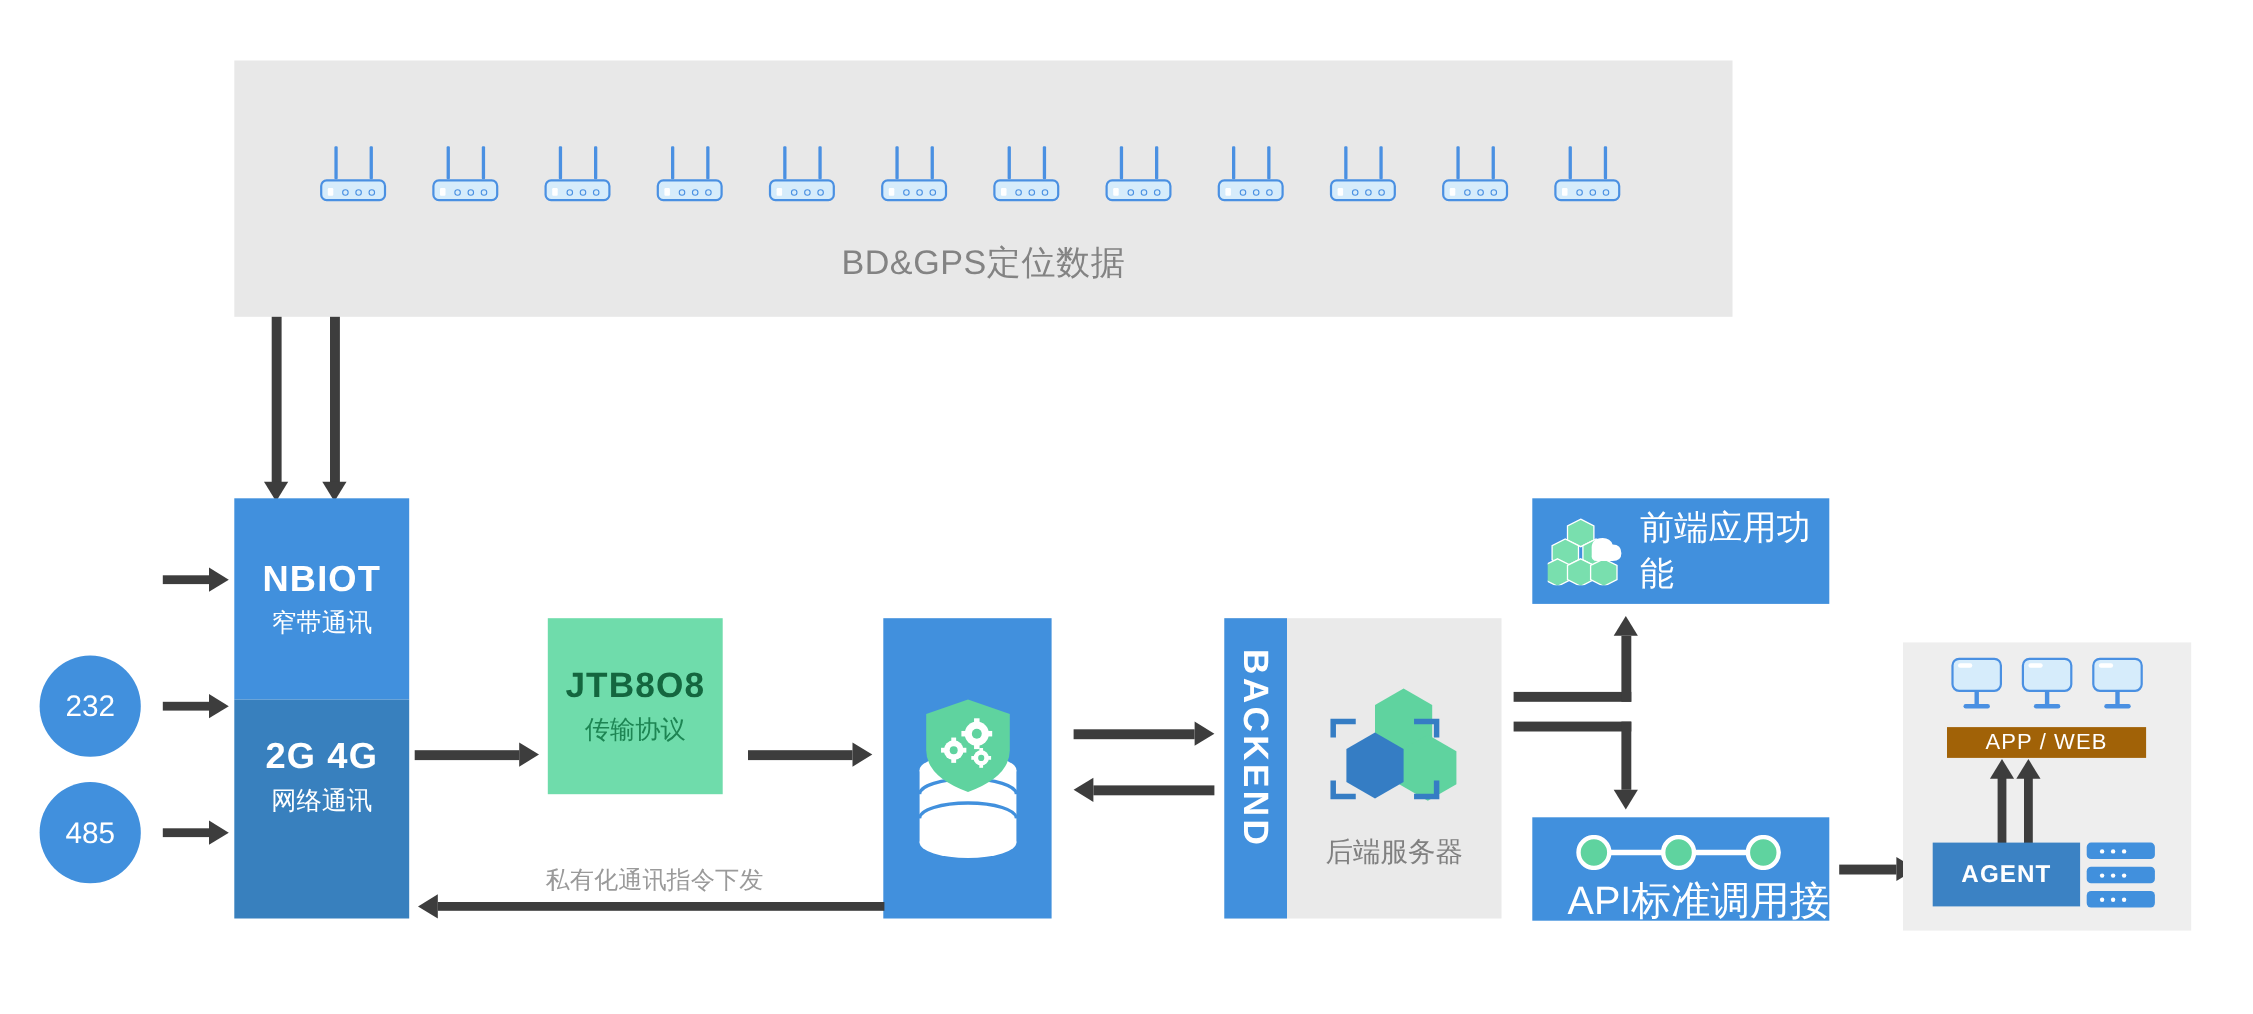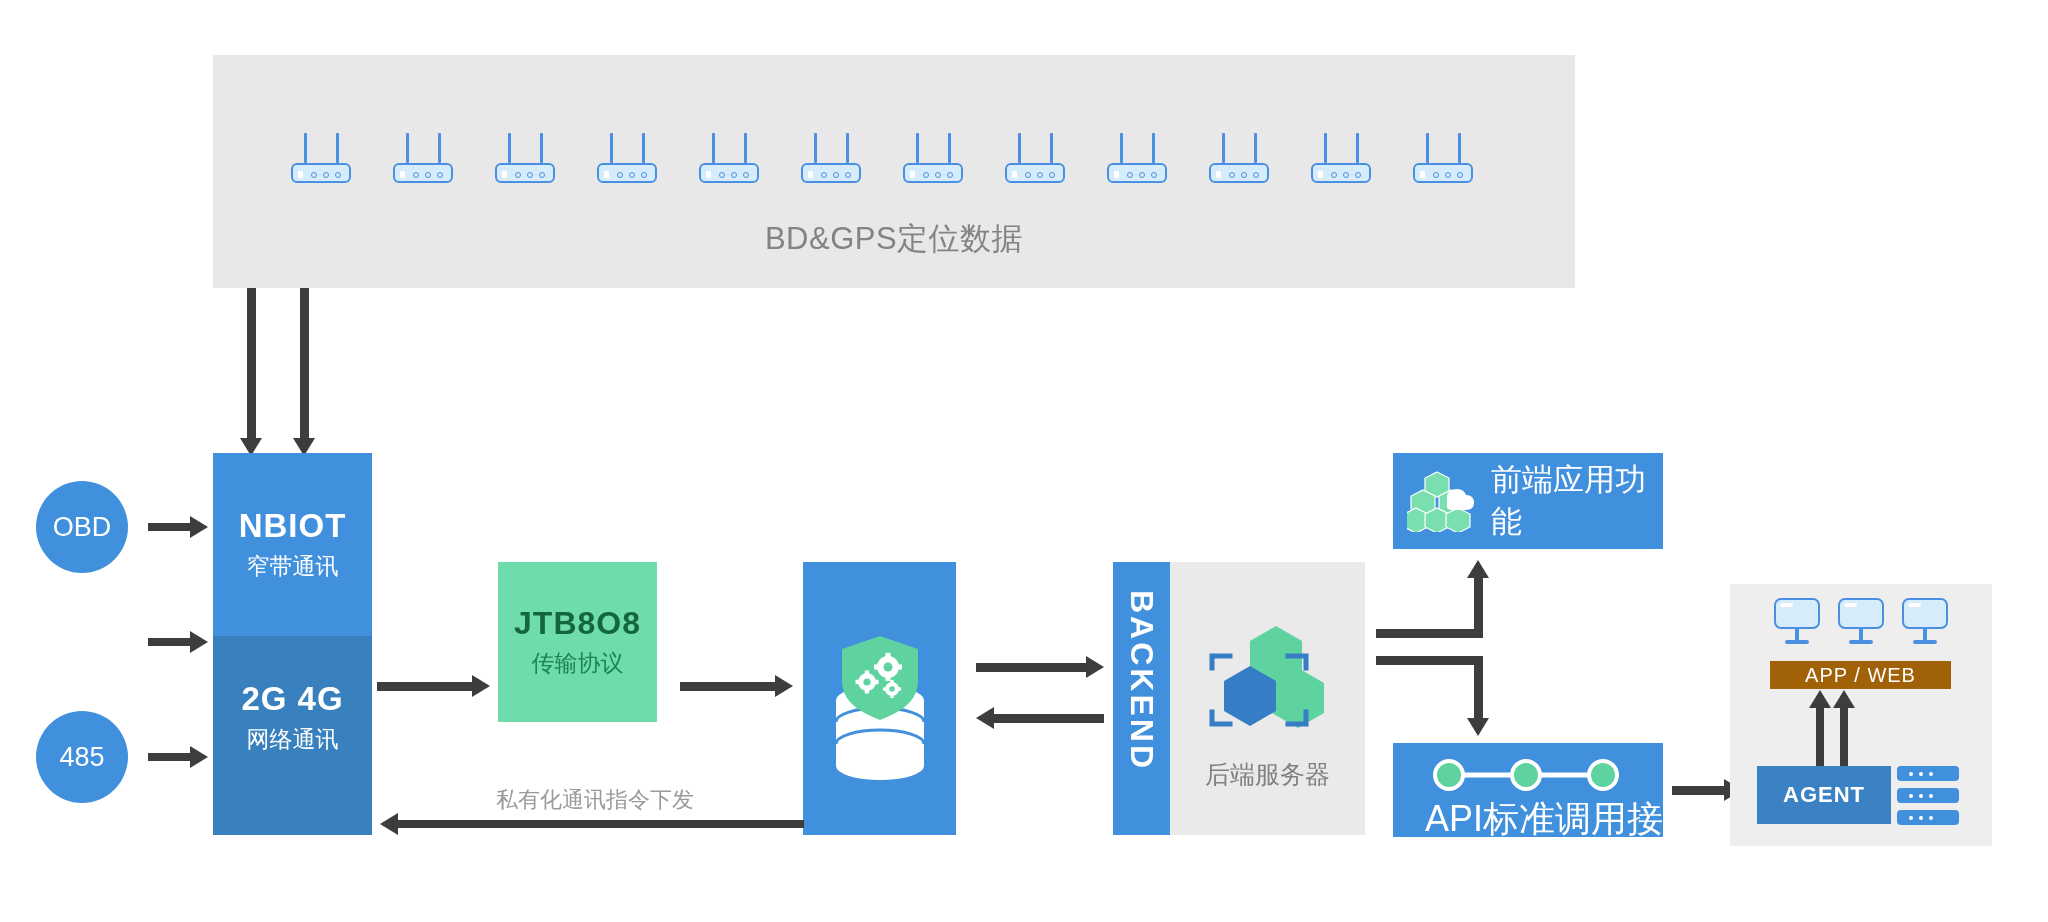--- a/index.html
+++ b/index.html
@@ -115,21 +115,21 @@
     background: #4190dd;
     display: flex; flex-direction: column;
     align-items: center; justify-content: center;
     color: #ffffff;
   }
   #nbiot-bottom {
     left: 0; top: 183px; width: 159px; height: 199px;
     background: #3880be;
     display: flex; flex-direction: column;
     align-items: center; justify-content: flex-start;
-    padding-top: 44px;
+    padding-top: 32px;
     box-sizing: border-box;
     color: #ffffff;
   }
   .blk-title { font-size: 33px; font-weight: bold; letter-spacing: 1px; }
   .blk-sub { font-size: 23px; margin-top: 6px; }
 
   
   #jtb-box {
     left: 498px; top: 562px; width: 159px; height: 160px;
     background: #6fdcab;
@@ -402,26 +402,26 @@
       </div>
   </div>
   <div class="abs" id="band-label">BD&amp;GPS定位数据</div>
 
   <div class="abs ar-line" style="left:247px; top:288px; width:9px; height:152px;"></div>
   <div class="abs ar-head down" style="left:240px; top:438px;"></div>
 
   <div class="abs ar-line" style="left:300px; top:288px; width:9px; height:152px;"></div>
   <div class="abs ar-head down" style="left:293px; top:438px;"></div>
 
-  <div class="abs in-circle" style="left:36px; top:481px;">
-    <span>OBD</span>
-  </div>
   <div class="abs ar-line" style="left:148px; top:523px; width:42px; height:8px;"></div>
   <div class="abs ar-head right" style="left:190px; top:516px;"></div>
 
+  <div class="abs in-circle" style="left:36px; top:596px;">
+    <span>232</span>
+  </div>
   <div class="abs ar-line" style="left:148px; top:638px; width:42px; height:8px;"></div>
   <div class="abs ar-head right" style="left:190px; top:631px;"></div>
 
   <div class="abs in-circle" style="left:36px; top:711px;">
     <span>485</span>
   </div>
   <div class="abs ar-line" style="left:148px; top:753px; width:42px; height:8px;"></div>
   <div class="abs ar-head right" style="left:190px; top:746px;"></div>
 
   <div class="abs" id="nbiot-stack">

